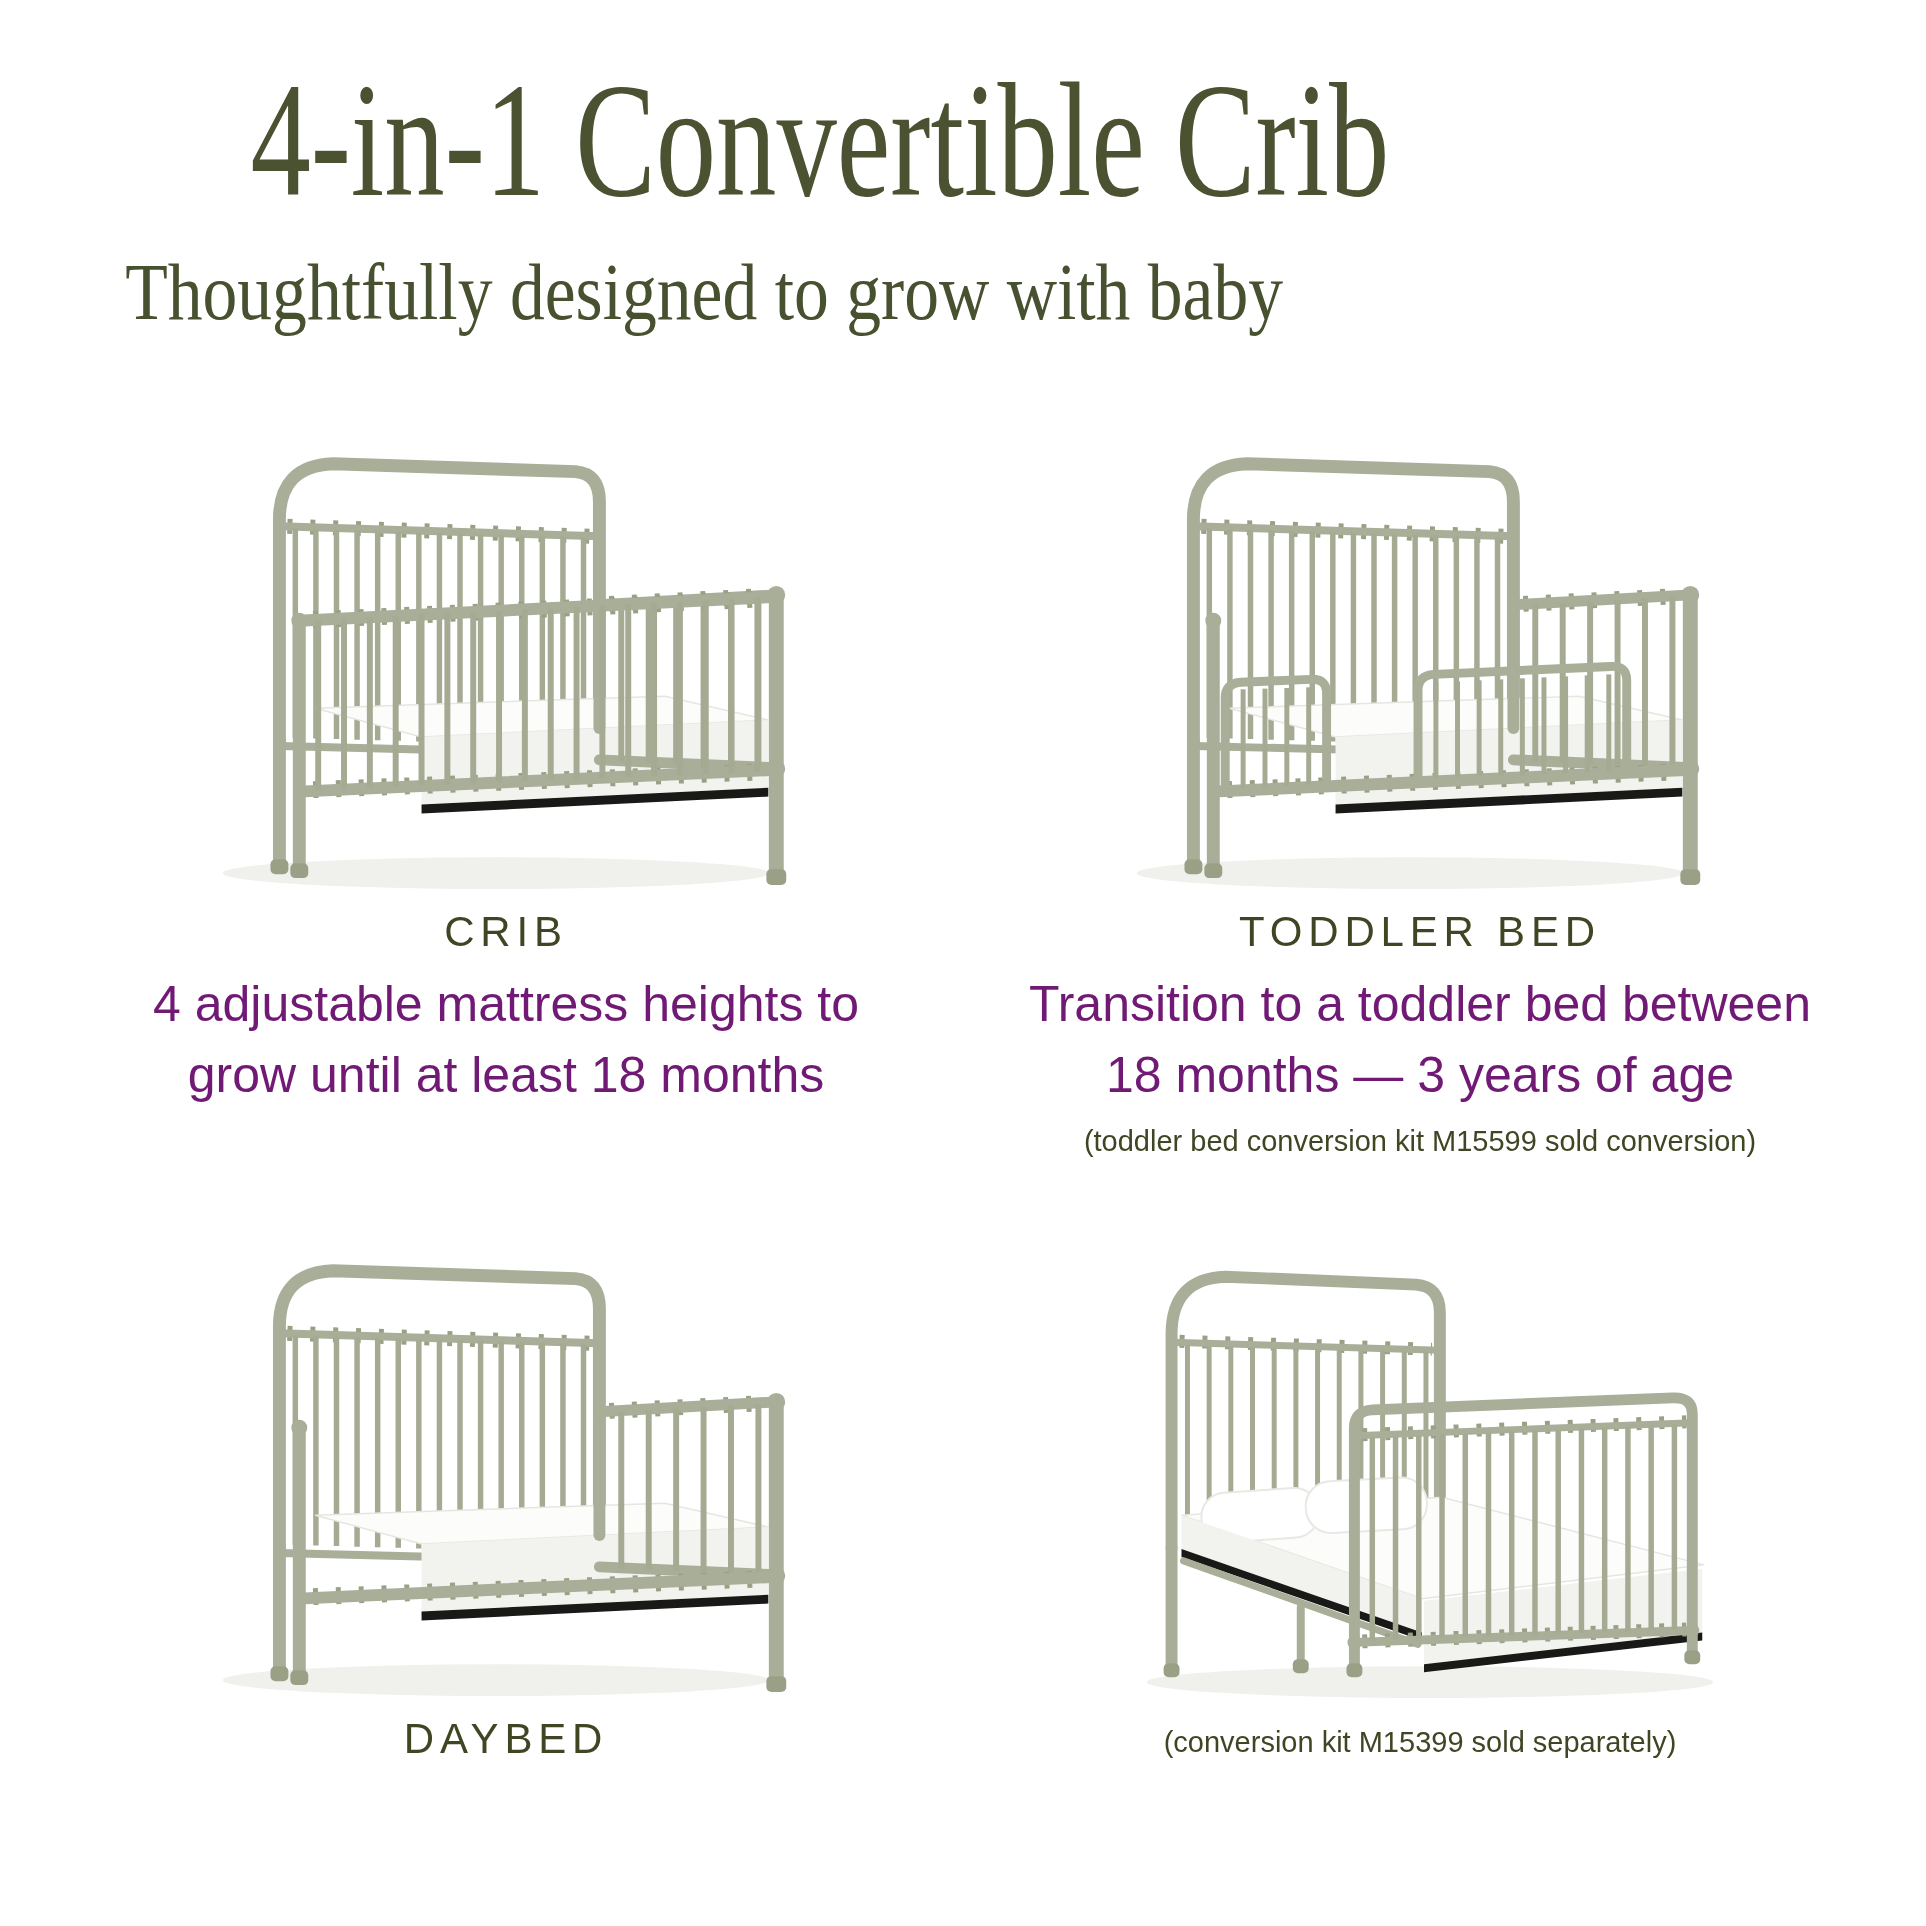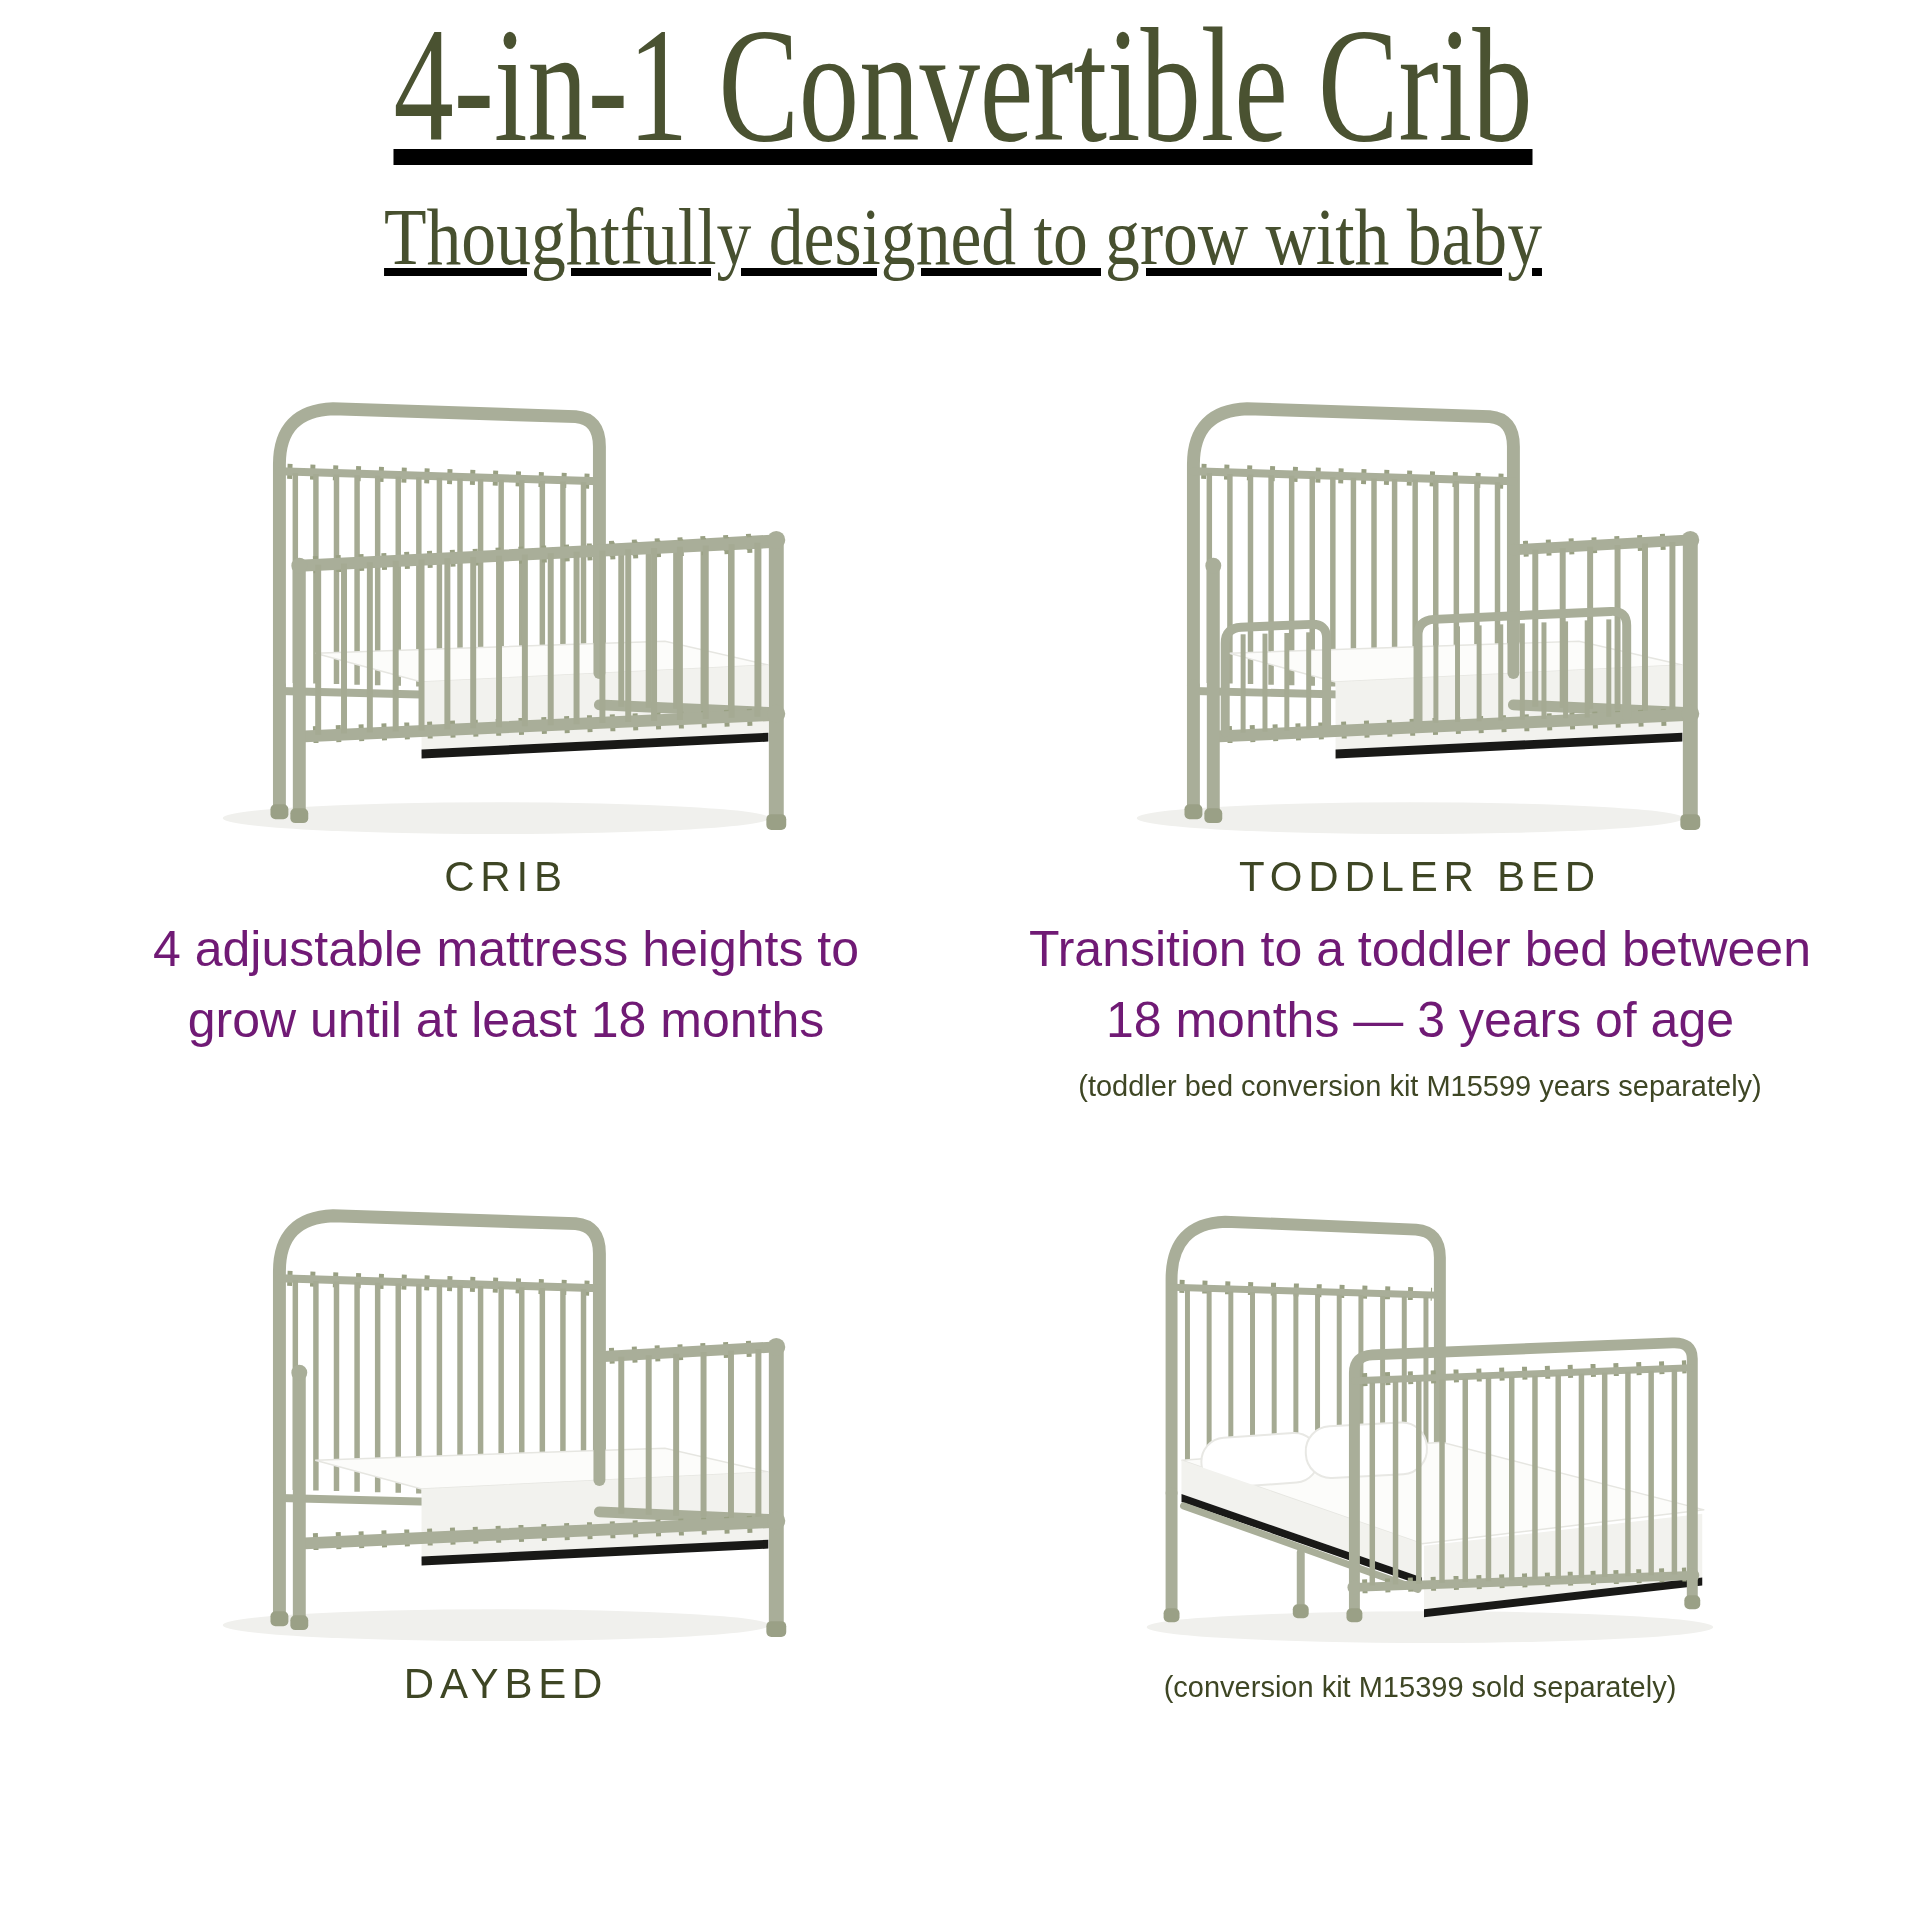--- a/index.html
+++ b/index.html
@@ -1,20 +1,20 @@
 <!DOCTYPE html>
 <html style="font-size:9.2px"><head>
 <meta charset="utf-8">
 <style>
   html,body{margin:0;padding:0;}
   body{
     width:1926px;height:1926px;background:#ffffff;overflow:hidden;
     font-family:"Liberation Sans",sans-serif;
   }
-  .header{text-align:center;text-decoration:underline;}
+  .header{padding-top:55px;}
   .title{
     margin:0;font-family:"Liberation Serif",serif;font-weight:400;
     font-size:163px;line-height:1.05;color:#4a5231;
     transform:scaleX(.74);transform-origin:50% 50%;white-space:nowrap;
   }
   .subtitle{
     margin:22px 0 0 0;font-family:"Liberation Serif",serif;font-weight:400;
     font-size:80px;line-height:1.1;color:#47502f;
     transform:scaleX(.87);transform-origin:50% 50%;white-space:nowrap;
   }
@@ -228,21 +228,21 @@
                 <line x1="488.25" x2="488.25" y1="269" y2="366.75" stroke-width="5"></line>
                 <line x1="510" x2="510" y1="268" y2="366" stroke-width="5"></line>
               </g>
           </g>
         </g>
       </svg>
     </figure>
     <h3 class="sec-h">TODDLER BED</h3>
     <p class="sec-d">Transition to a toddler bed between
 18 months — 3 years of age</p>
-    <p class="sec-n">(toddler bed conversion kit M15599 years separately)</p>
+    <p class="sec-n">(toddler bed conversion kit M15599 sold conversion)</p>
   </div>
 
   <div class="section">
     <figure class="fig">
       <svg width="636" height="497" viewBox="0 0 640 500">
         <ellipse class="gshadow" cx="310" cy="468" rx="275" ry="16"></ellipse>
         <g>
           <path class="tube" stroke-width="13" d="M 92 335 L 92 112 Q 92 58 146 56 L 390 64 Q 414 66 414 94 L 414 320"></path>
           <line class="kn" x1="100" y1="119" x2="406" y2="129" stroke-width="15"></line>
           <line class="tube" x1="92" y1="119" x2="414" y2="129" stroke-width="8"></line>

